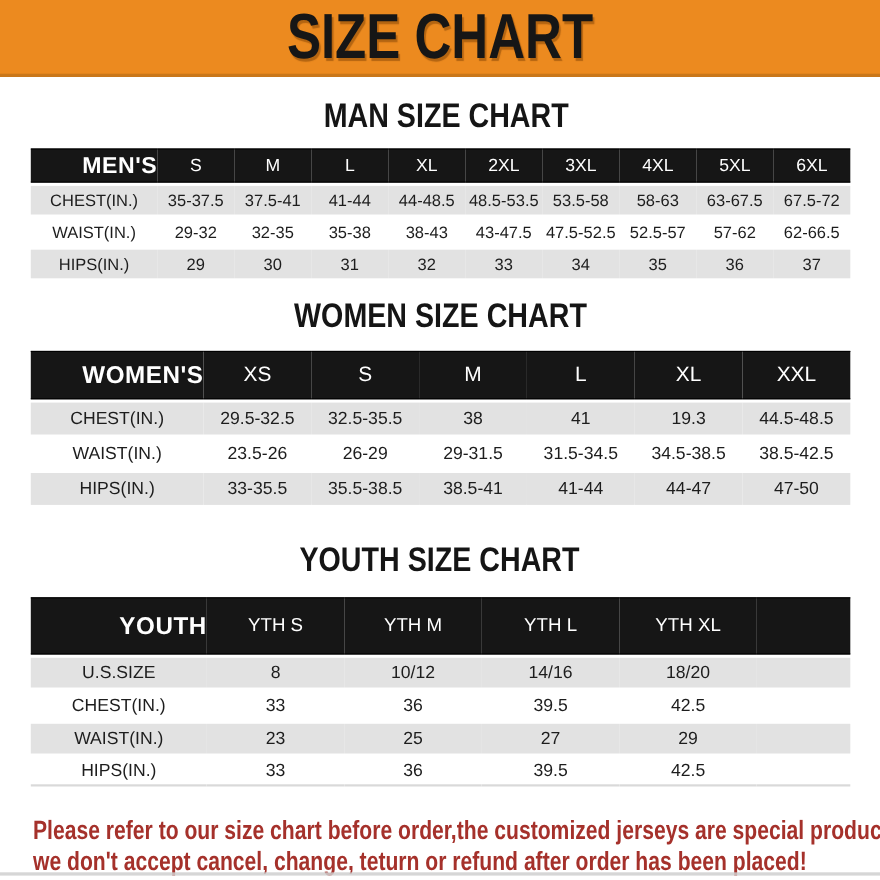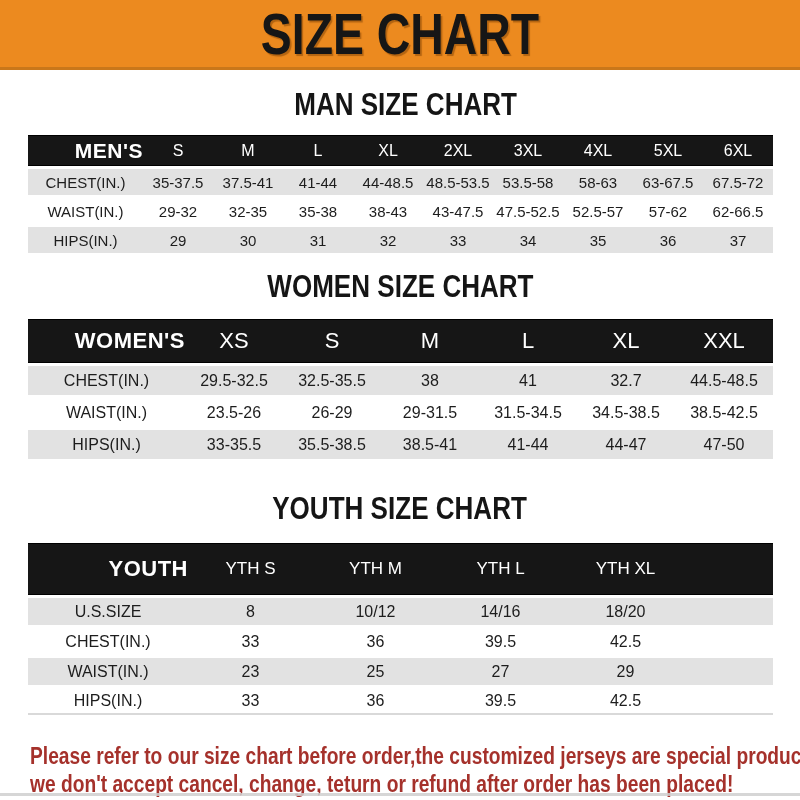--- a/index.html
+++ b/index.html
@@ -42,21 +42,21 @@
 
   tr.band th {
     background:#161616; color:#ffffff; font-weight:normal;
     text-align:center; vertical-align:middle;
     border-top:1px solid #000; border-bottom:1px solid #000;
   }
   tr.band th.band-label {
     text-align:right; padding-left:12px; font-weight:bold; letter-spacing:0.5px;
   }
   table.men-t   tr.band th { height:31px; font-size:16px; }
-  table.women-t tr.band th { height:44px; font-size:22px; }
+  table.women-t tr.band th { height:44px; font-size:19px; }
   table.youth-t tr.band th { height:52px; font-size:17px; }
   table.men-t   tr.band th.band-label { font-size:21px; }
   table.women-t tr.band th.band-label { font-size:22px; }
   table.youth-t tr.band th.band-label { font-size:22px; }
 
   tr.r td {
     text-align:center; vertical-align:middle;
     font-size:15px; color:#1d1d1d; white-space:nowrap;
   }
   table.men-t   tr.r td { height:26px; }
@@ -180,21 +180,21 @@
       <th>L</th>
       <th>XL</th>
       <th>XXL</th>
     </tr>
     <tr class="r gray">
       <td class="row-label">CHEST(IN.)</td>
       <td>29.5-32.5</td>
       <td>32.5-35.5</td>
       <td>38</td>
       <td>41</td>
-      <td>32.7</td>
+      <td>19.3</td>
       <td>44.5-48.5</td>
     </tr>
     <tr class="r white">
       <td class="row-label">WAIST(IN.)</td>
       <td>23.5-26</td>
       <td>26-29</td>
       <td>29-31.5</td>
       <td>31.5-34.5</td>
       <td>34.5-38.5</td>
       <td>38.5-42.5</td>

